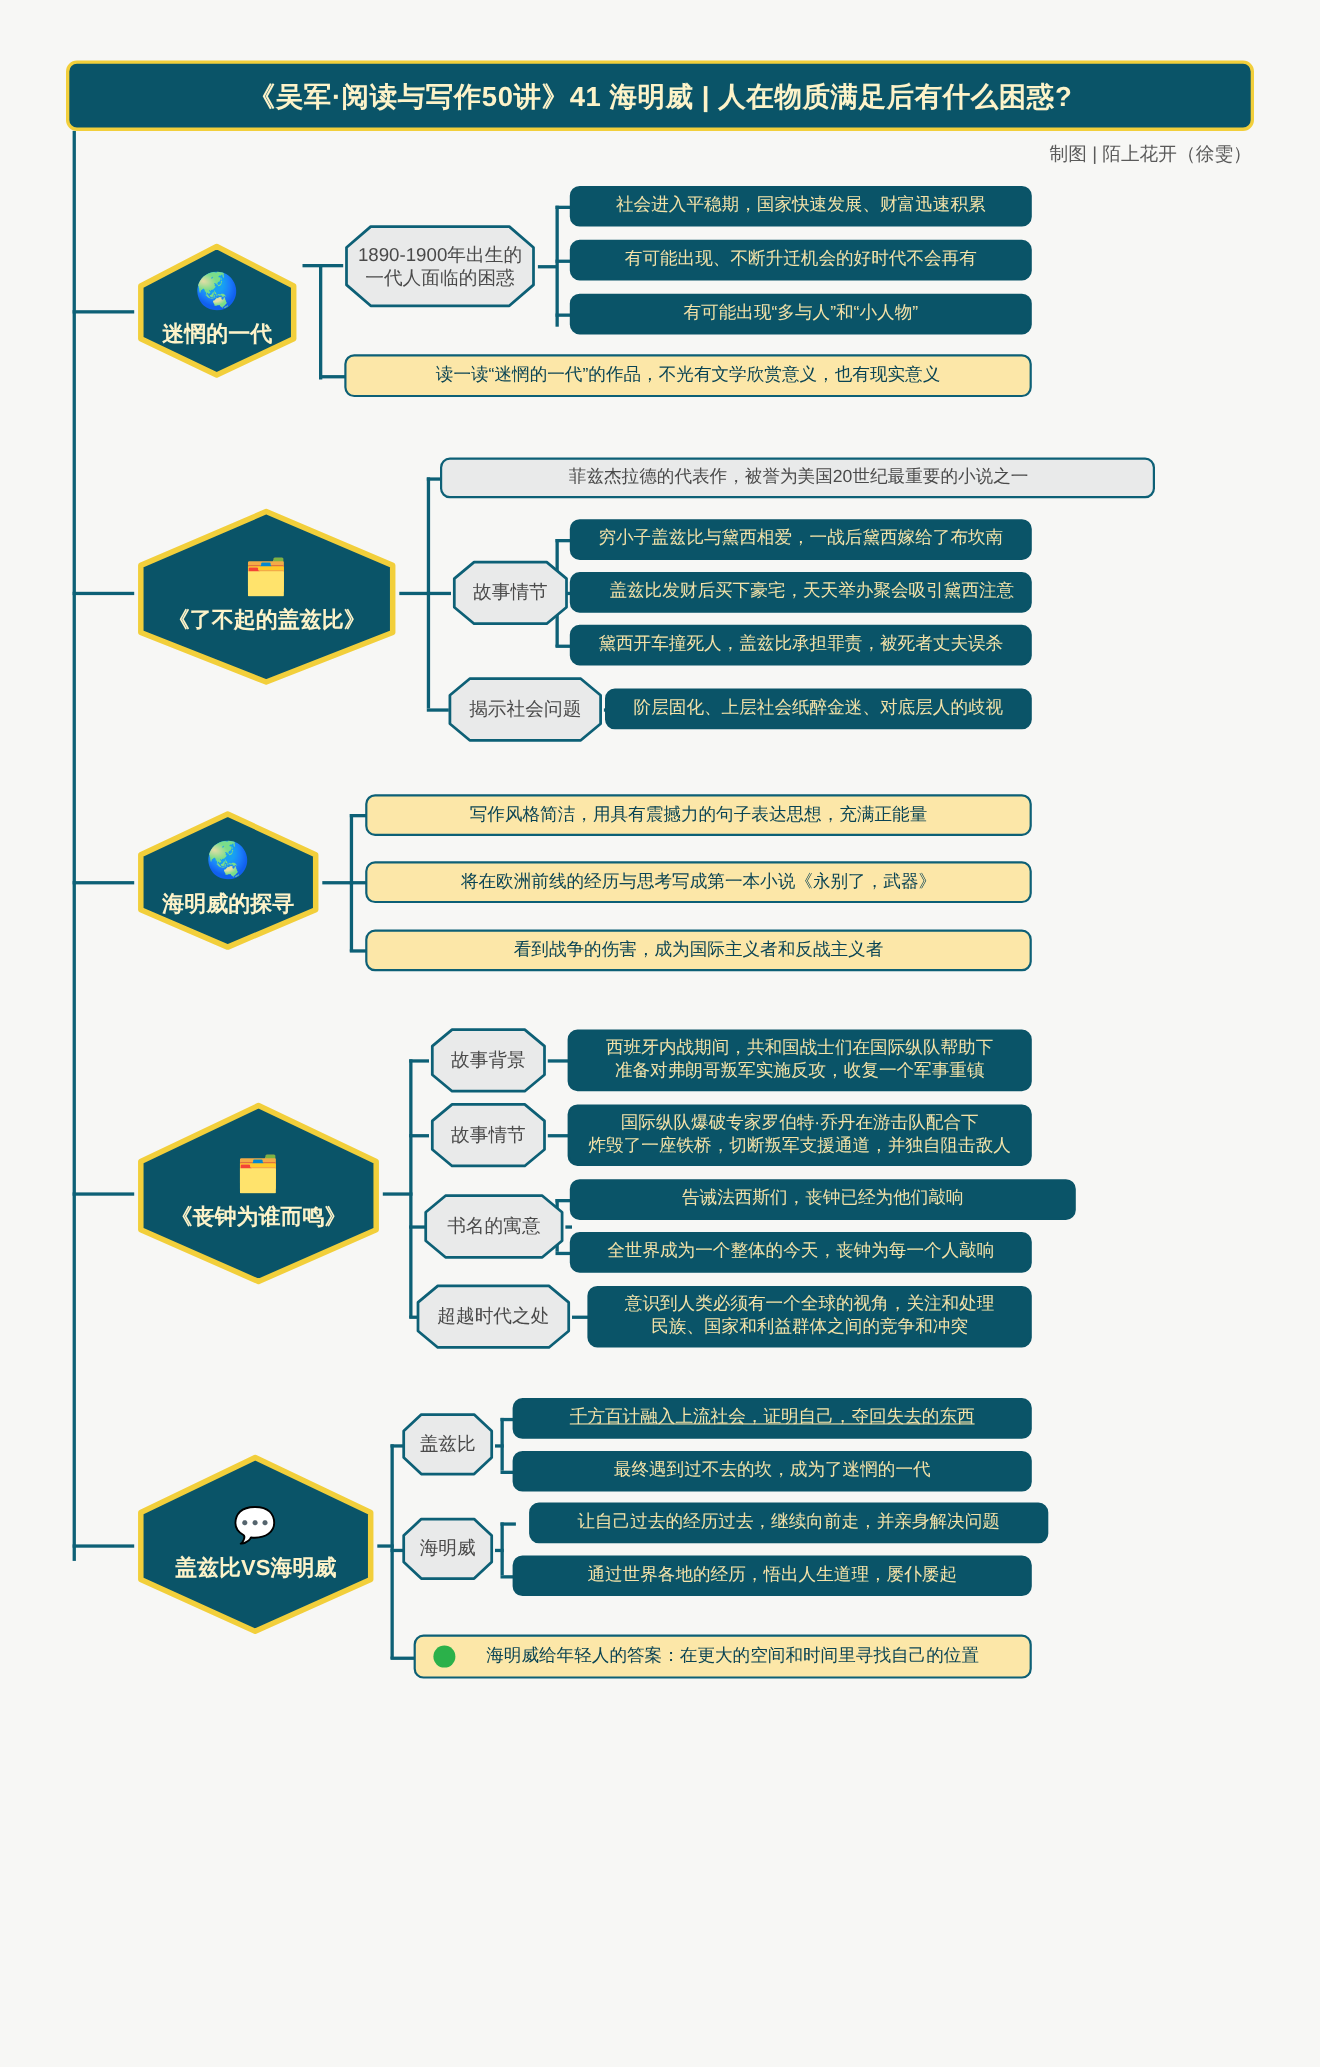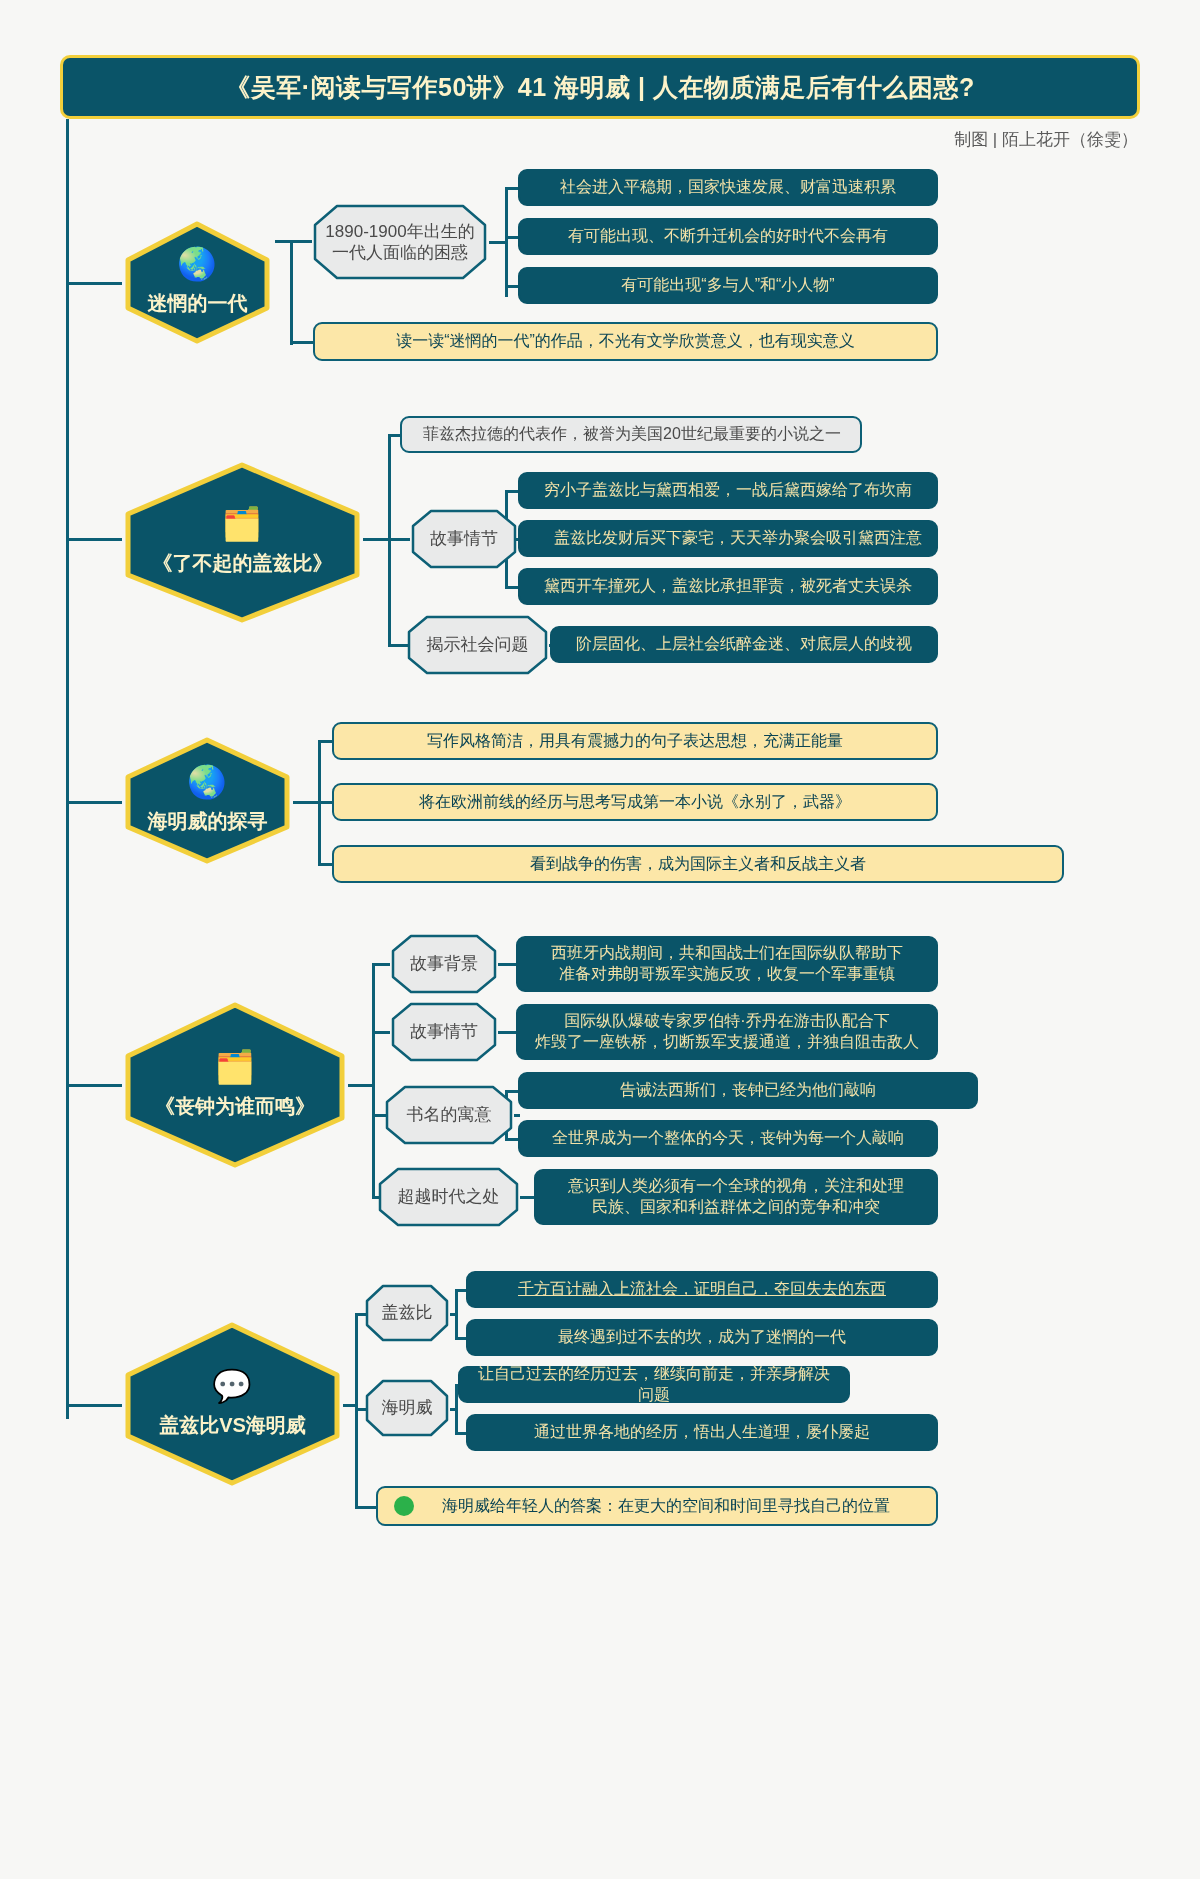--- a/index.html
+++ b/index.html
@@ -197,21 +197,21 @@
       <span class="label">《了不起的盖兹比》</span>
     </div>
   </div>
 
   <div class="wire v" style="left:388px; top:434px; height:210px;"></div>
   <div class="wire h" style="left:363px; top:538px; width:28px;"></div>
   <div class="wire h" style="left:388px; top:434px; width:18px;"></div>
   <div class="wire h" style="left:388px; top:538px; width:22px;"></div>
   <div class="wire h" style="left:388px; top:644px; width:20px;"></div>
 
-  <div class="pill gray" style="left:400px; top:416px; width:462px; height:37px;padding-left:16px;">
+  <div class="pill gray" style="left:400px; top:416px; width:650px; height:37px;padding-left:16px;">
     <span class="ptxt">菲兹杰拉德的代表作，被誉为美国20世纪最重要的小说之一</span>
   </div>
 
   <div class="subhex" style="left:409px; top:508px; width:110px; height:62px;">
     <svg viewBox="0 0 110 62" preserveAspectRatio="none">
       <polygon points="4,18 22,3 88,3 106,18 106,44 88,59 22,59 4,44" fill="#e9eaea" stroke="#0d6076" stroke-width="2.5" stroke-linejoin="round"></polygon>
     </svg>
     <div class="txt">故事情节</div>
   </div>
 
@@ -259,21 +259,21 @@
   <div class="wire h" style="left:318px; top:740px; width:16px;"></div>
   <div class="wire h" style="left:318px; top:801px; width:16px;"></div>
   <div class="wire h" style="left:318px; top:863px; width:16px;"></div>
 
   <div class="pill yellow" style="left:332px; top:722px; width:606px; height:38px;">
     <span class="ptxt">写作风格简洁，用具有震撼力的句子表达思想，充满正能量</span>
   </div>
   <div class="pill yellow" style="left:332px; top:783px; width:606px; height:38px;">
     <span class="ptxt">将在欧洲前线的经历与思考写成第一本小说《永别了，武器》</span>
   </div>
-  <div class="pill yellow" style="left:332px; top:845px; width:732px; height:38px;">
+  <div class="pill yellow" style="left:332px; top:845px; width:606px; height:38px;">
     <span class="ptxt">看到战争的伤害，成为国际主义者和反战主义者</span>
   </div>
 
   <div class="hexnode" style="left:120px; top:1000px; width:230px; height:170px;">
     <svg viewBox="0 0 230 170" preserveAspectRatio="none">
       <polygon points="8,56 115,5 222,56 222,118 115,165 8,118" fill="#0a5468" stroke="#f2cf3b" stroke-width="5" stroke-linejoin="round"></polygon>
     </svg>
     <div class="inner">
       <span class="emoji">🗂️</span>
       <span class="label">《丧钟为谁而鸣》</span>
@@ -376,21 +376,21 @@
   <div class="subhex" style="left:363px; top:1378px; width:88px; height:60px;">
     <svg viewBox="0 0 88 60" preserveAspectRatio="none">
       <polygon points="4,18 20,3 68,3 84,18 84,42 68,57 20,57 4,42" fill="#e9eaea" stroke="#0d6076" stroke-width="2.5" stroke-linejoin="round"></polygon>
     </svg>
     <div class="txt">海明威</div>
   </div>
   <div class="wire v" style="left:455px; top:1384px; height:48px;"></div>
   <div class="wire h" style="left:450px; top:1408px; width:8px;"></div>
   <div class="wire h" style="left:455px; top:1384px; width:14px;"></div>
   <div class="wire h" style="left:455px; top:1432px; width:14px;"></div>
-  <div class="pill teal" style="left:458px; top:1366px; width:392px; height:37px;font-family:Liberation Serif, serif;">
+  <div class="pill teal" style="left:481px; top:1366px; width:472px; height:37px;font-family:Liberation Serif, serif;">
     <span class="ptxt">让自己过去的经历过去，继续向前走，并亲身解决问题</span>
   </div>
   <div class="pill teal" style="left:466px; top:1414px; width:472px; height:37px;">
     <span class="ptxt">通过世界各地的经历，悟出人生道理，屡仆屡起</span>
   </div>
 
   <div class="pill yellow has-dot" style="left:376px; top:1486px; width:562px; height:40px;">
     <span class="greendot"></span>
     <span class="ptxt">海明威给年轻人的答案：在更大的空间和时间里寻找自己的位置</span>
   </div>

